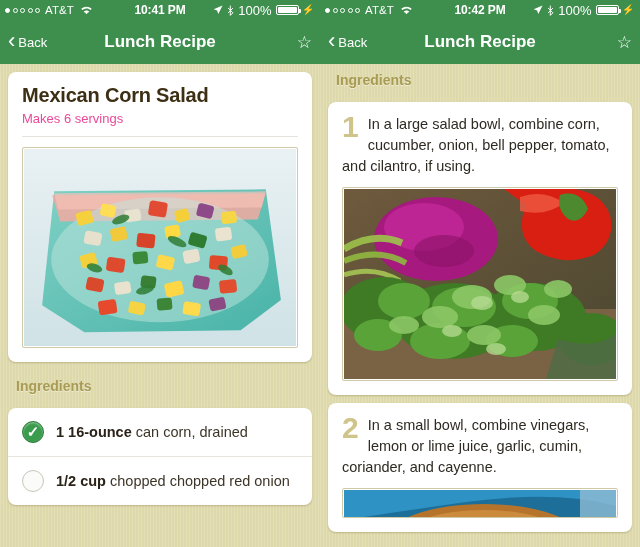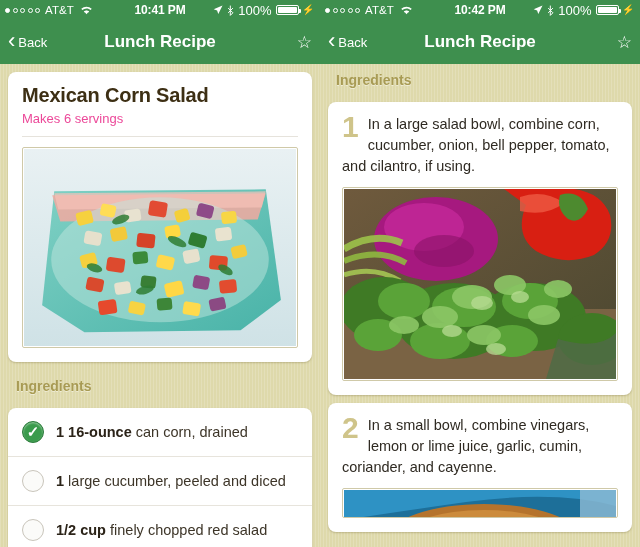--- a/index.html
+++ b/index.html
@@ -214,25 +214,21 @@
 
       <div class="section-label">Ingredients</div>
 
       <div class="card">
         <div class="ing-row">
           <span class="chk on"></span>
           <span class="ing-txt"><b>1 16-ounce</b><span> can corn, drained</span></span>
         </div>
         <div class="ing-row">
           <span class="chk"></span>
-          <span class="ing-txt"><b>1</b><span> large cucumber, peeled and diced</span></span>
-        </div>
-        <div class="ing-row">
-          <span class="chk"></span>
-          <span class="ing-txt"><b>1/2 cup</b><span> finely chopped red salad</span></span>
+          <span class="ing-txt"><b>1/2 cup</b><span> chopped chopped red onion</span></span>
         </div>
       </div>
 
     </div>
   </div>
 
   <div class="phone">
 
     <div class="statusbar">
       <div class="sb-left">

